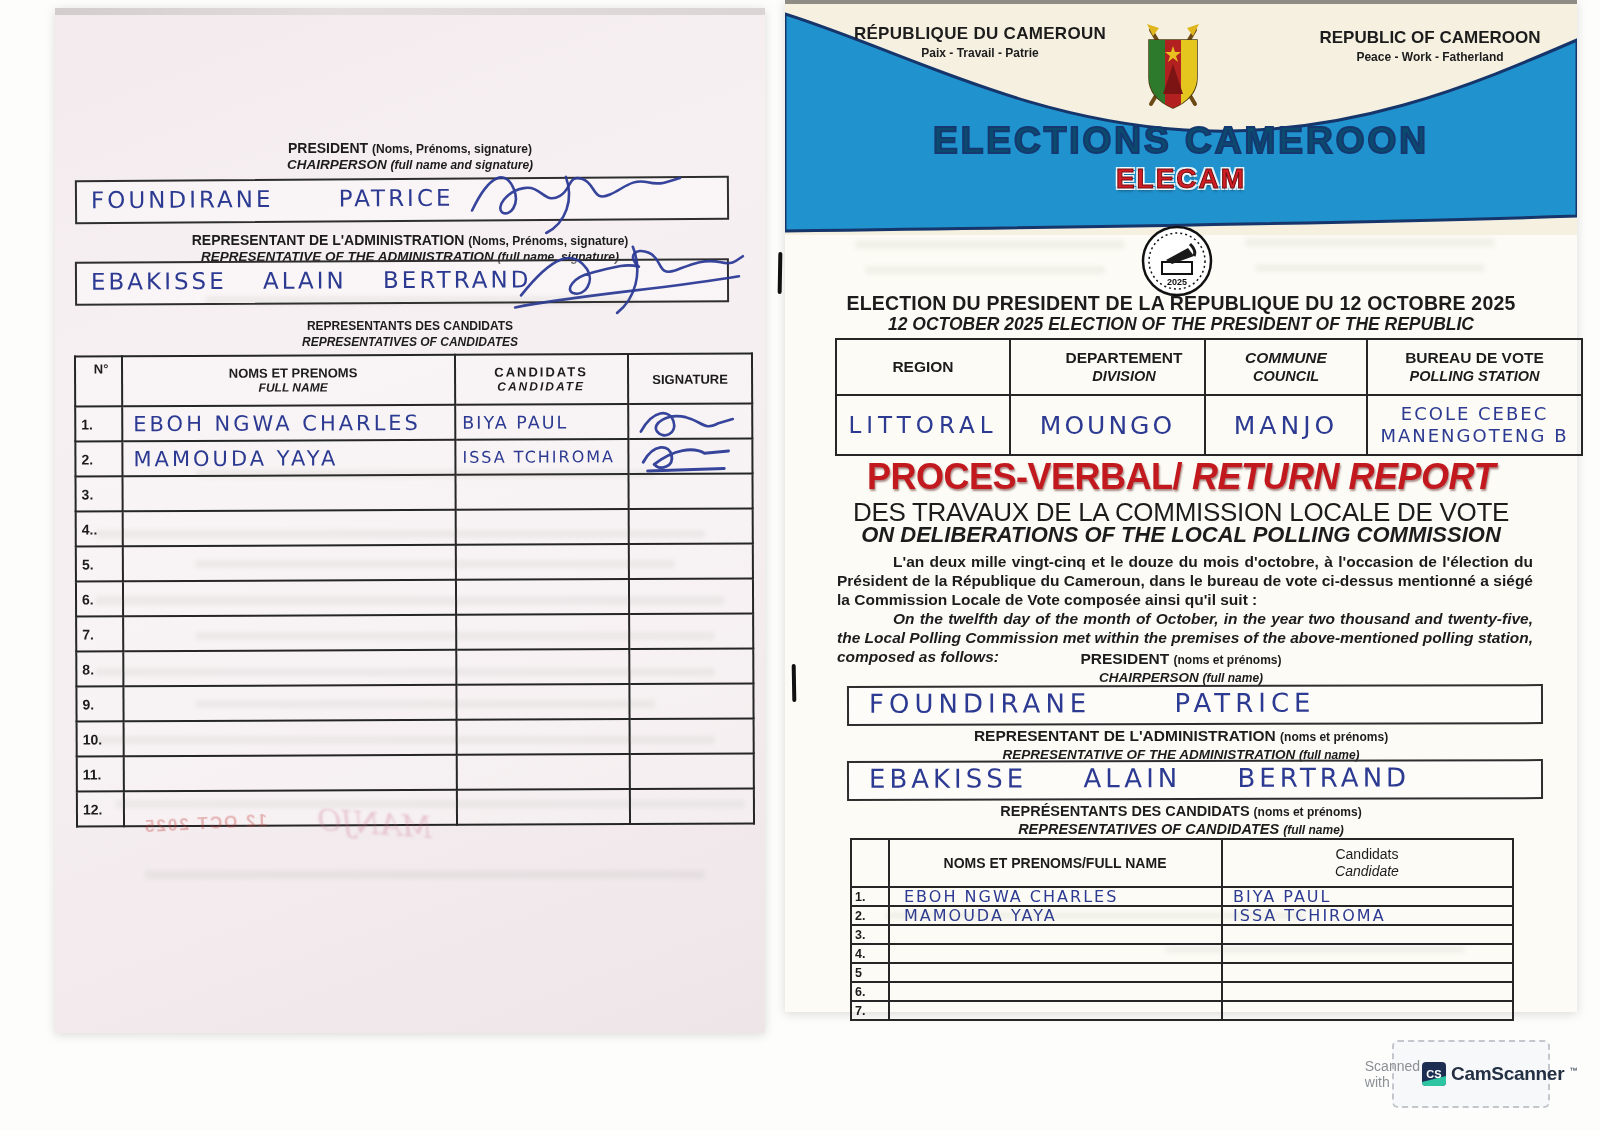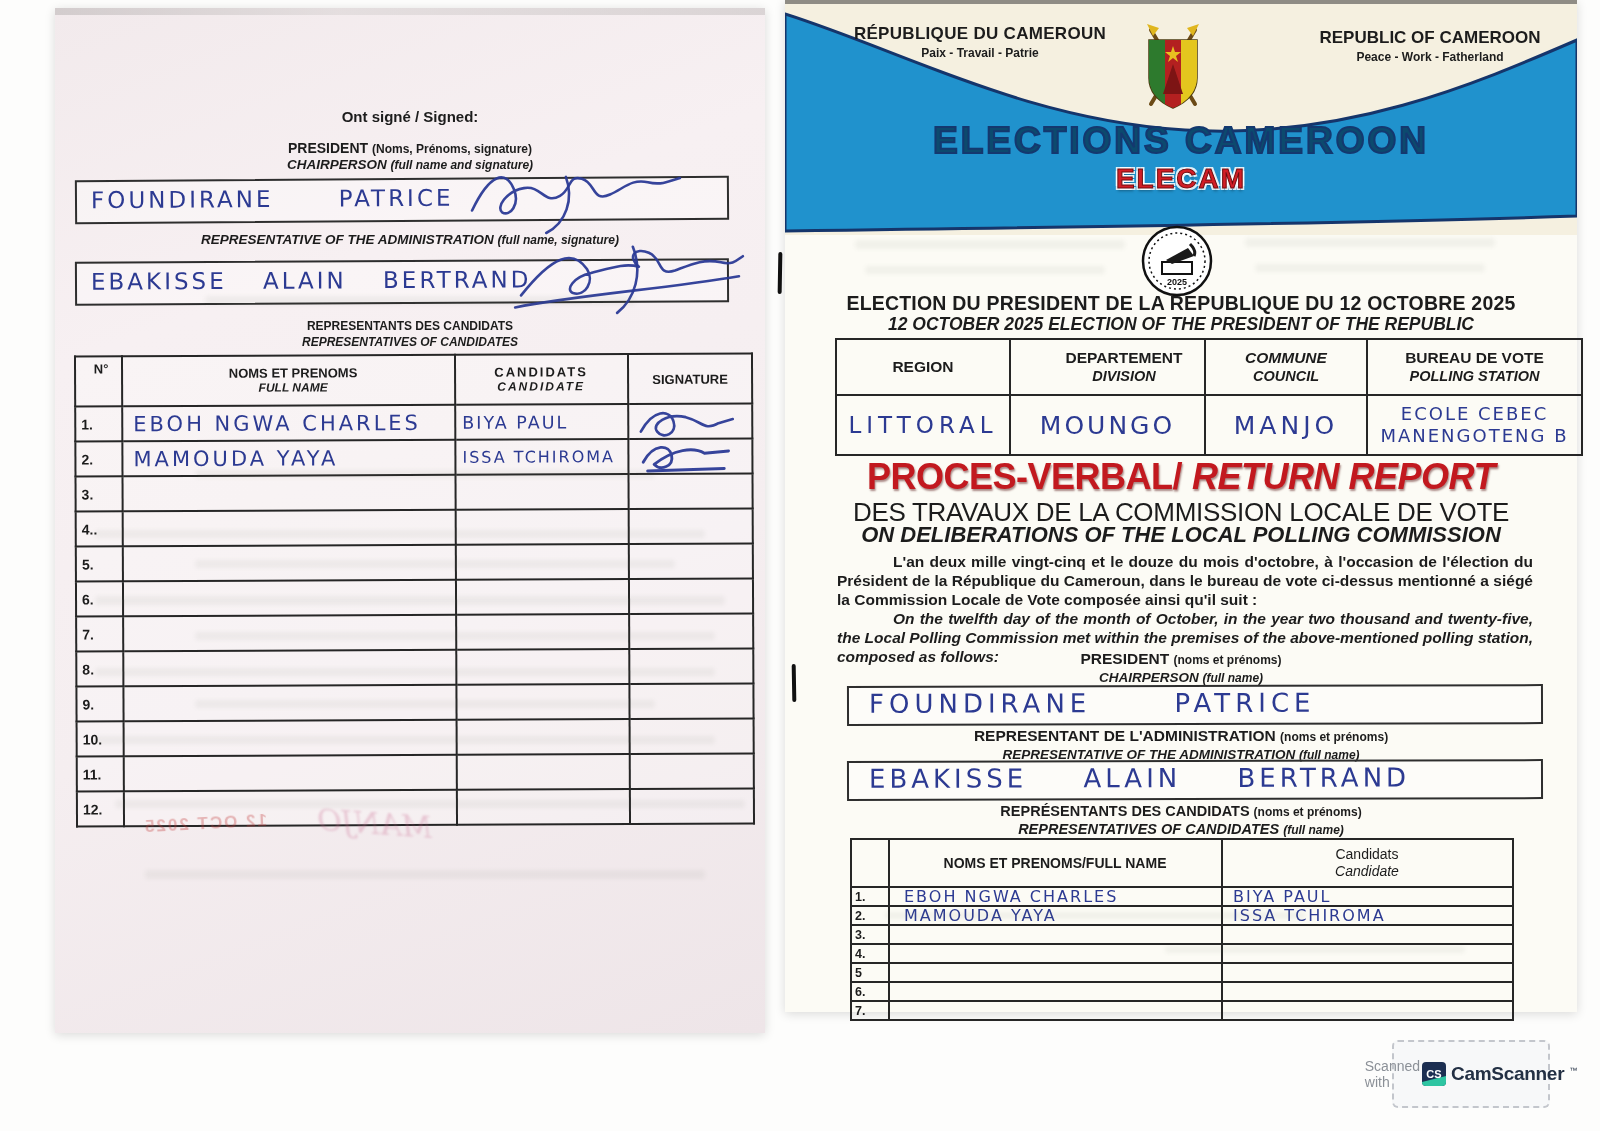--- a/index.html
+++ b/index.html
@@ -138,36 +138,36 @@
   .sb-tm{color:#233044;font-size:8px;vertical-align:top;margin-top:-8px;}
 </style>
 </head>
 <body>
 
 <div class="canvas">
 
   <div id="left-page" class="page">
     <div id="lp-top-edge" class="abs"></div>
 
-    <div id="lp-signed" class="abs center">Ont signé / Signed:</div>
 
     <div id="lp-pres-labels" class="abs center">
       <div class="l1"><span class="b">PRESIDENT</span> <span class="paren">(Noms, Prénoms, signature)</span></div>
       <div class="lbl-en"><span class="bi">CHAIRPERSON</span> <span class="paren i">(full name and signature)</span></div>
     </div>
 
     <div id="lp-pres-box" class="abs wbox">
       <span id="lp-pres-name" class="hw">FOUNDIRANE PATRICE</span>
       <svg id="sig-president" class="sig" viewBox="0 0 230 85">
         <path d="M10 55 C28 18 44 14 52 34 C58 49 48 62 40 57 C34 52 44 36 62 33 C80 30 82 50 98 41 C110 34 106 20 120 24 C134 28 130 48 148 40 C162 34 170 24 186 28 C198 31 206 28 218 24"></path>
         <path d="M104 22 C112 44 104 68 84 78"></path>
       </svg>
     </div>
 
     <div id="lp-admin-labels" class="abs center">
+      <div class="l1"><span class="b">REPRESENTANT DE L'ADMINISTRATION</span> <span class="paren">(Noms, Prénoms, signature)</span></div>
       <div class="lbl-en"><span class="bi">REPRESENTATIVE OF THE ADMINISTRATION</span> <span class="paren i">(full name, signature)</span></div>
     </div>
 
     <div id="lp-admin-box" class="abs wbox">
       <span id="lp-admin-name" class="hw">EBAKISSE ALAIN BERTRAND</span>
       <svg id="sig-admin" class="sig" viewBox="0 0 240 95">
         <path d="M14 62 C46 22 66 16 80 36 C88 48 78 64 66 60 C58 57 66 44 84 40 C104 35 118 30 132 34 C120 24 128 14 142 20 C156 26 150 44 168 38 C184 32 196 26 214 30 C226 33 230 28 236 24"></path>
         <path d="M8 74 C70 62 160 56 232 44"></path>
         <path d="M126 14 C136 40 128 66 110 80"></path>
       </svg>

